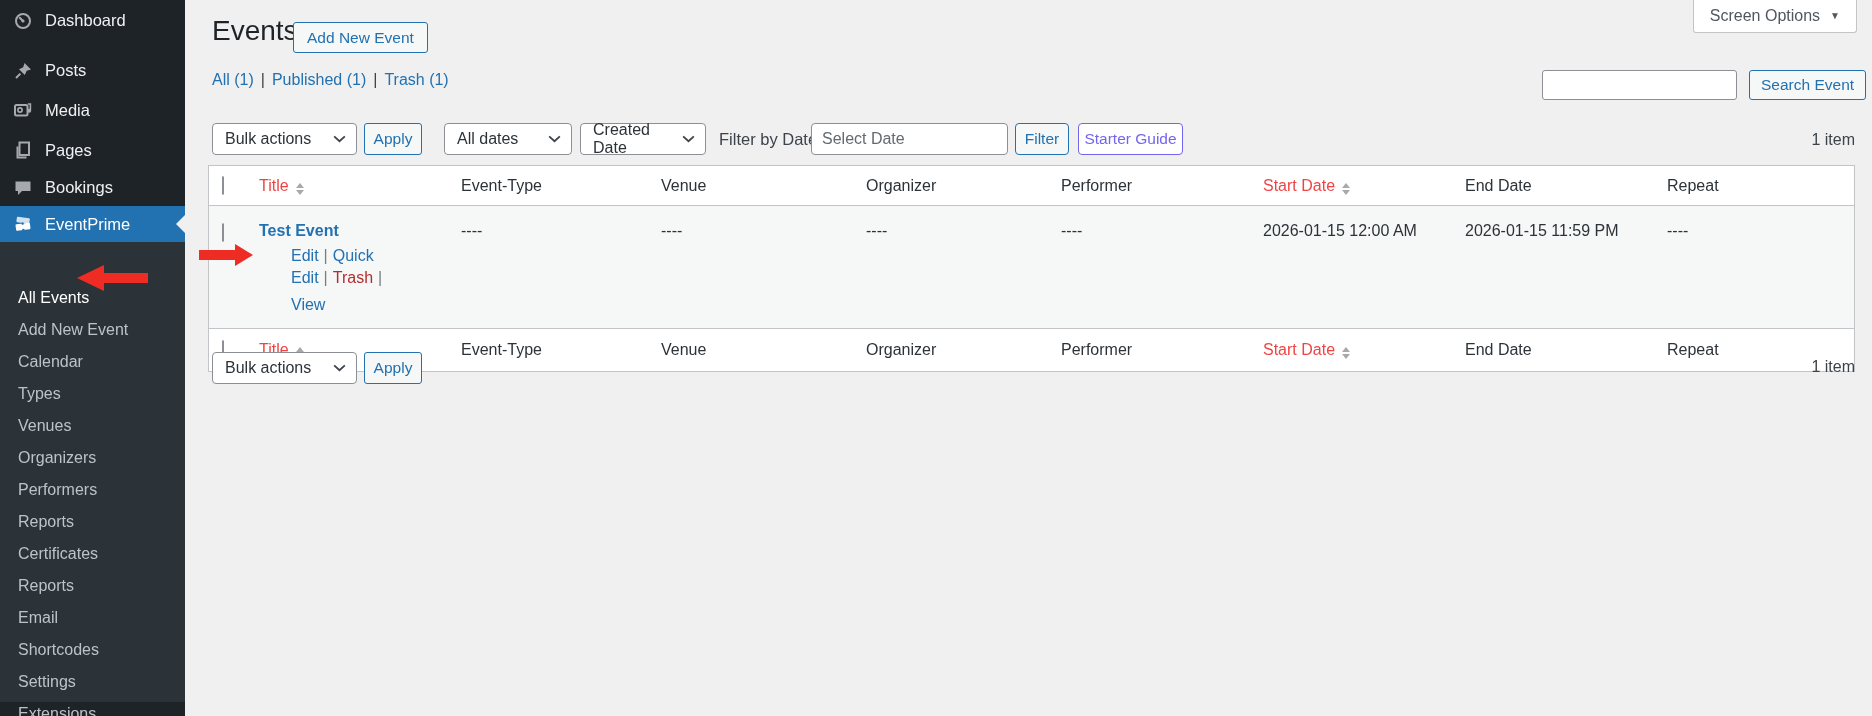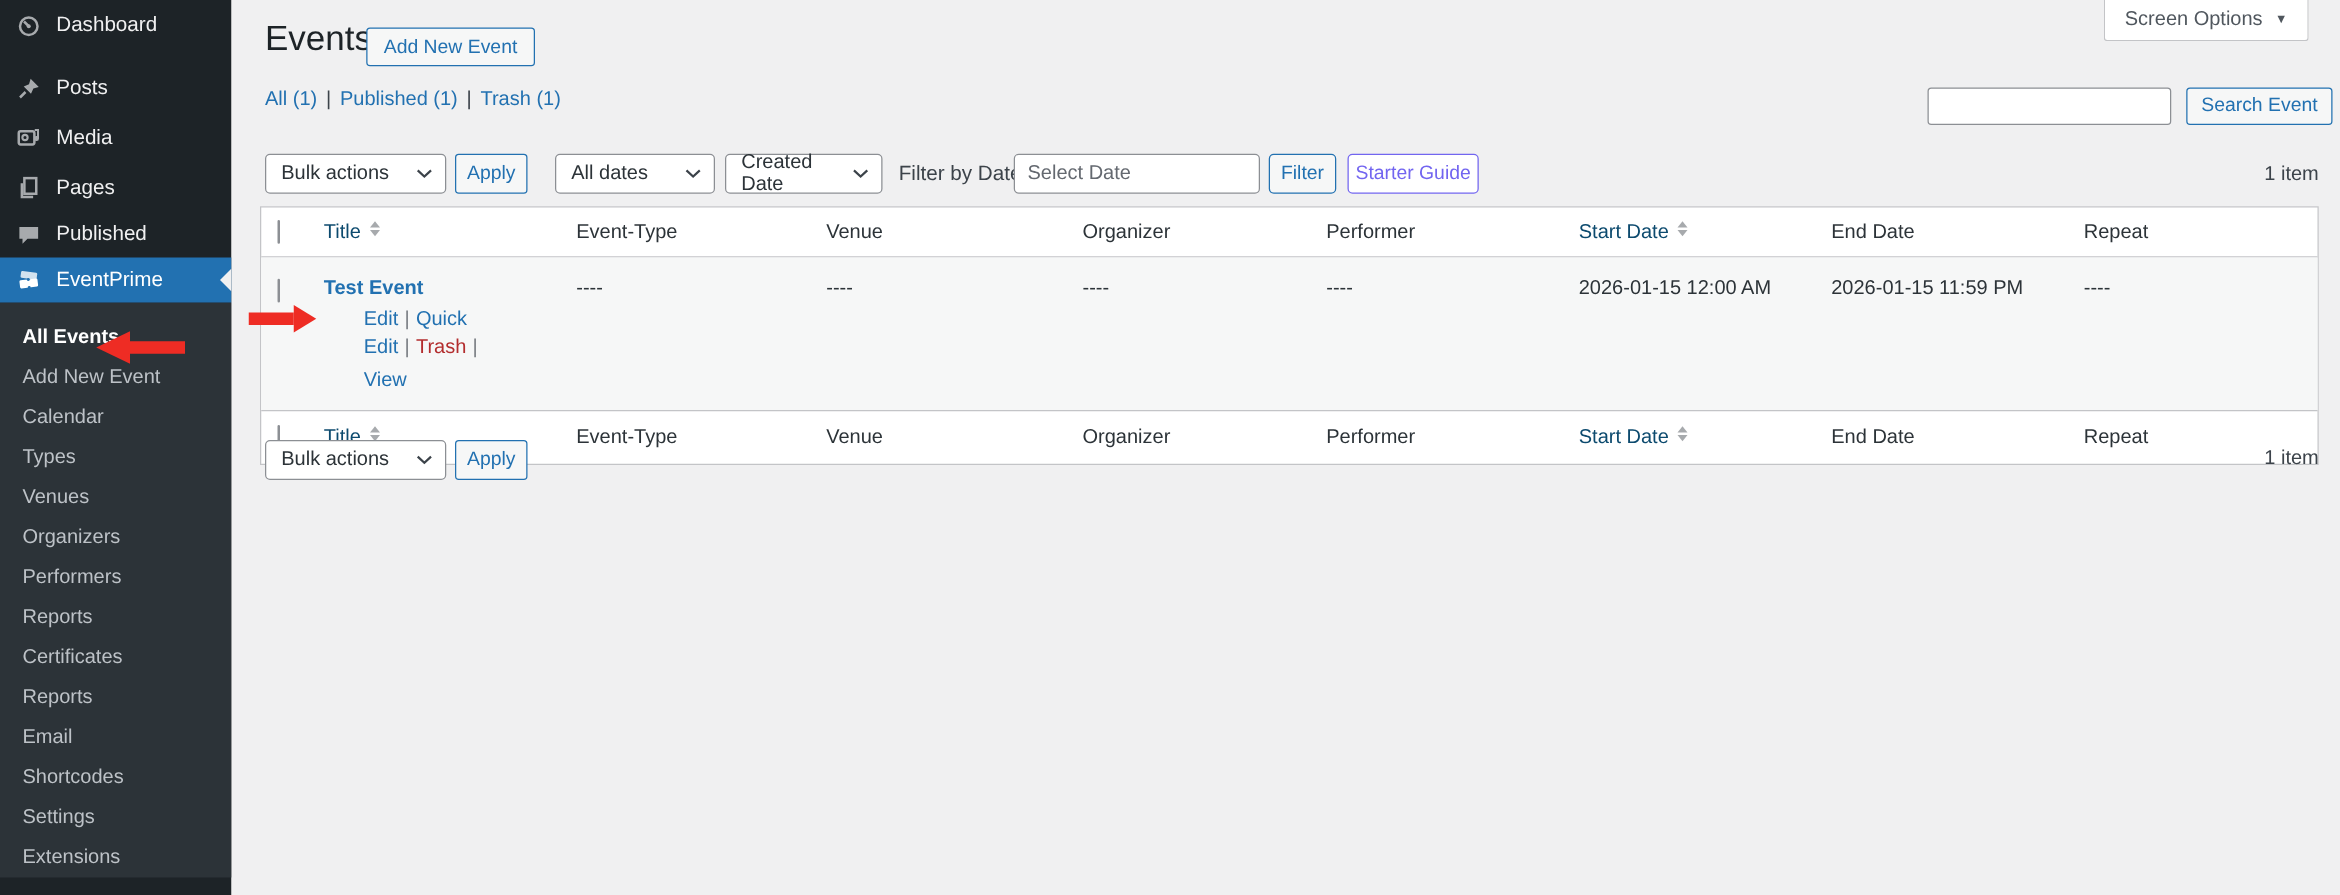--- a/index.html
+++ b/index.html
@@ -14,24 +14,24 @@
   .mi.h-dash{height:40px;margin-bottom:12px;}
   .mi.h-posts{height:37px;}
   .mi.h-media{height:42px;}
   .mi.h-pages{height:38px;}
   .mi.h-comments{height:37px;}
   .mi.active{height:36px;background:#2271b1;color:#fff;position:relative;}
   .arrow-notch{position:absolute;right:0;top:50%;transform:translateY(-50%);width:0;height:0;
     border-top:9px solid transparent;border-bottom:9px solid transparent;border-right:9px solid #f0f0f1;}
   .submenu{background:#2c3338;padding-top:12px;height:448px;}
   .smi{height:32px;display:flex;align-items:center;padding-left:18px;font-size:16px;color:#bdc2c7;cursor:pointer;}
-  .smi.current{color:#ffffff;font-weight:bold;}
-
-  
-  .screen-options{position:absolute;top:0;right:25px;height:33px;background:#fff;
+  .smi.current{color:#ffffff;font-weight:normal;margin-top:28px;}
+
+  
+  .screen-options{position:absolute;top:0;right:15px;height:33px;background:#fff;
     border:1px solid #c3c4c7;border-top:none;border-radius:0 0 3px 3px;display:flex;align-items:center;
     gap:10px;padding:0 16px;color:#50575e;font-size:16px;cursor:pointer;box-sizing:border-box;}
   .screen-options .tri{font-size:10px;line-height:1;color:#50575e;}
 
   
   .page-title{position:absolute;left:212px;top:15px;font-size:28px;color:#1d2327;font-weight:400;}
   .btn{display:inline-flex;align-items:center;justify-content:center;background:#f6f7f7;
     border:1px solid #2271b1;border-radius:3px;color:#2271b1;font-size:15.5px;cursor:pointer;box-sizing:border-box;}
   .add-new{position:absolute;left:293px;top:22px;height:31px;padding:0 13px;}
   .views{position:absolute;left:212px;top:71px;font-size:16px;}
@@ -67,21 +67,21 @@
     border:1px solid #c3c4c7;}
   .trow{display:grid;grid-template-columns:42px 202px 200px 205px 195px 202px 202px 202px auto;}
   .trow.thead{height:39px;align-items:center;border-bottom:1px solid #c3c4c7;}
   .trow.tfoot{height:42px;align-items:center;border-top:1px solid #c3c4c7;}
   .trow.tdata{background:#f6f7f7;min-height:87px;}
   .cell{padding-left:8px;font-size:16px;color:#2c3338;}
   .cb-cell{padding-left:13px;}
   .tdata .cell{padding-top:16px;padding-bottom:12px;}
   .tdata .cb-cell{padding-top:18px;}
   .cb{width:20px;height:20px;border:1px solid #8c8f94;border-radius:4px;background:#fff;box-sizing:border-box;cursor:pointer;}
-  .sort-link{color:#0c4a6e;cursor:pointer;display:inline-flex;align-items:flex-start;gap:7px;}
+  .sort-link{color:#ef4444;cursor:pointer;display:inline-flex;align-items:flex-end;gap:7px;}
   .sort-ind{display:inline-flex;flex-direction:column;gap:2px;}
   .sort-ind .up{width:0;height:0;border-left:4px solid transparent;border-right:4px solid transparent;border-bottom:5px solid #a7aaad;}
   .sort-ind .down{width:0;height:0;border-left:4px solid transparent;border-right:4px solid transparent;border-top:5px solid #a7aaad;}
   .row-title{color:#2271b1;font-weight:bold;font-size:16px;cursor:pointer;}
   .row-actions{margin-top:5px;font-size:16px;line-height:22px;margin-left:32px;}
   .act{color:#2271b1;cursor:pointer;}
   .act.trash{color:#b32d2e;}
   .psep{color:#787c82;margin:0 5px;}
 
   
@@ -140,21 +140,21 @@
             </svg>
         </span>
         <span>Pages</span>
       </div>
       <div class="mi h-comments">
         <span class="ico">
           <svg viewBox="0 0 20 20" width="20" height="20">
               <path d="M2.5 3.5 h15 v9.5 h-8.5 l-4 4 v-4 h-2.5 z" fill="#a7aaad"></path>
             </svg>
         </span>
-        <span>Published</span>
+        <span>Bookings</span>
       </div>
       <div class="mi active">
         <span class="ico">
           <svg viewBox="0 0 20 20" width="20" height="20">
               <g transform="rotate(8 10 7)">
                 <rect x="3.5" y="3.5" width="13" height="5.5" rx="1" fill="#ffffff" opacity="0.8"></rect>
               </g>
               <g transform="rotate(-7 10 13)">
                 <rect x="2.8" y="9.5" width="14.5" height="6.5" rx="1" fill="#ffffff"></rect>
                 <circle cx="10" cy="9.5" r="1.2" fill="#2271b1"></circle>

